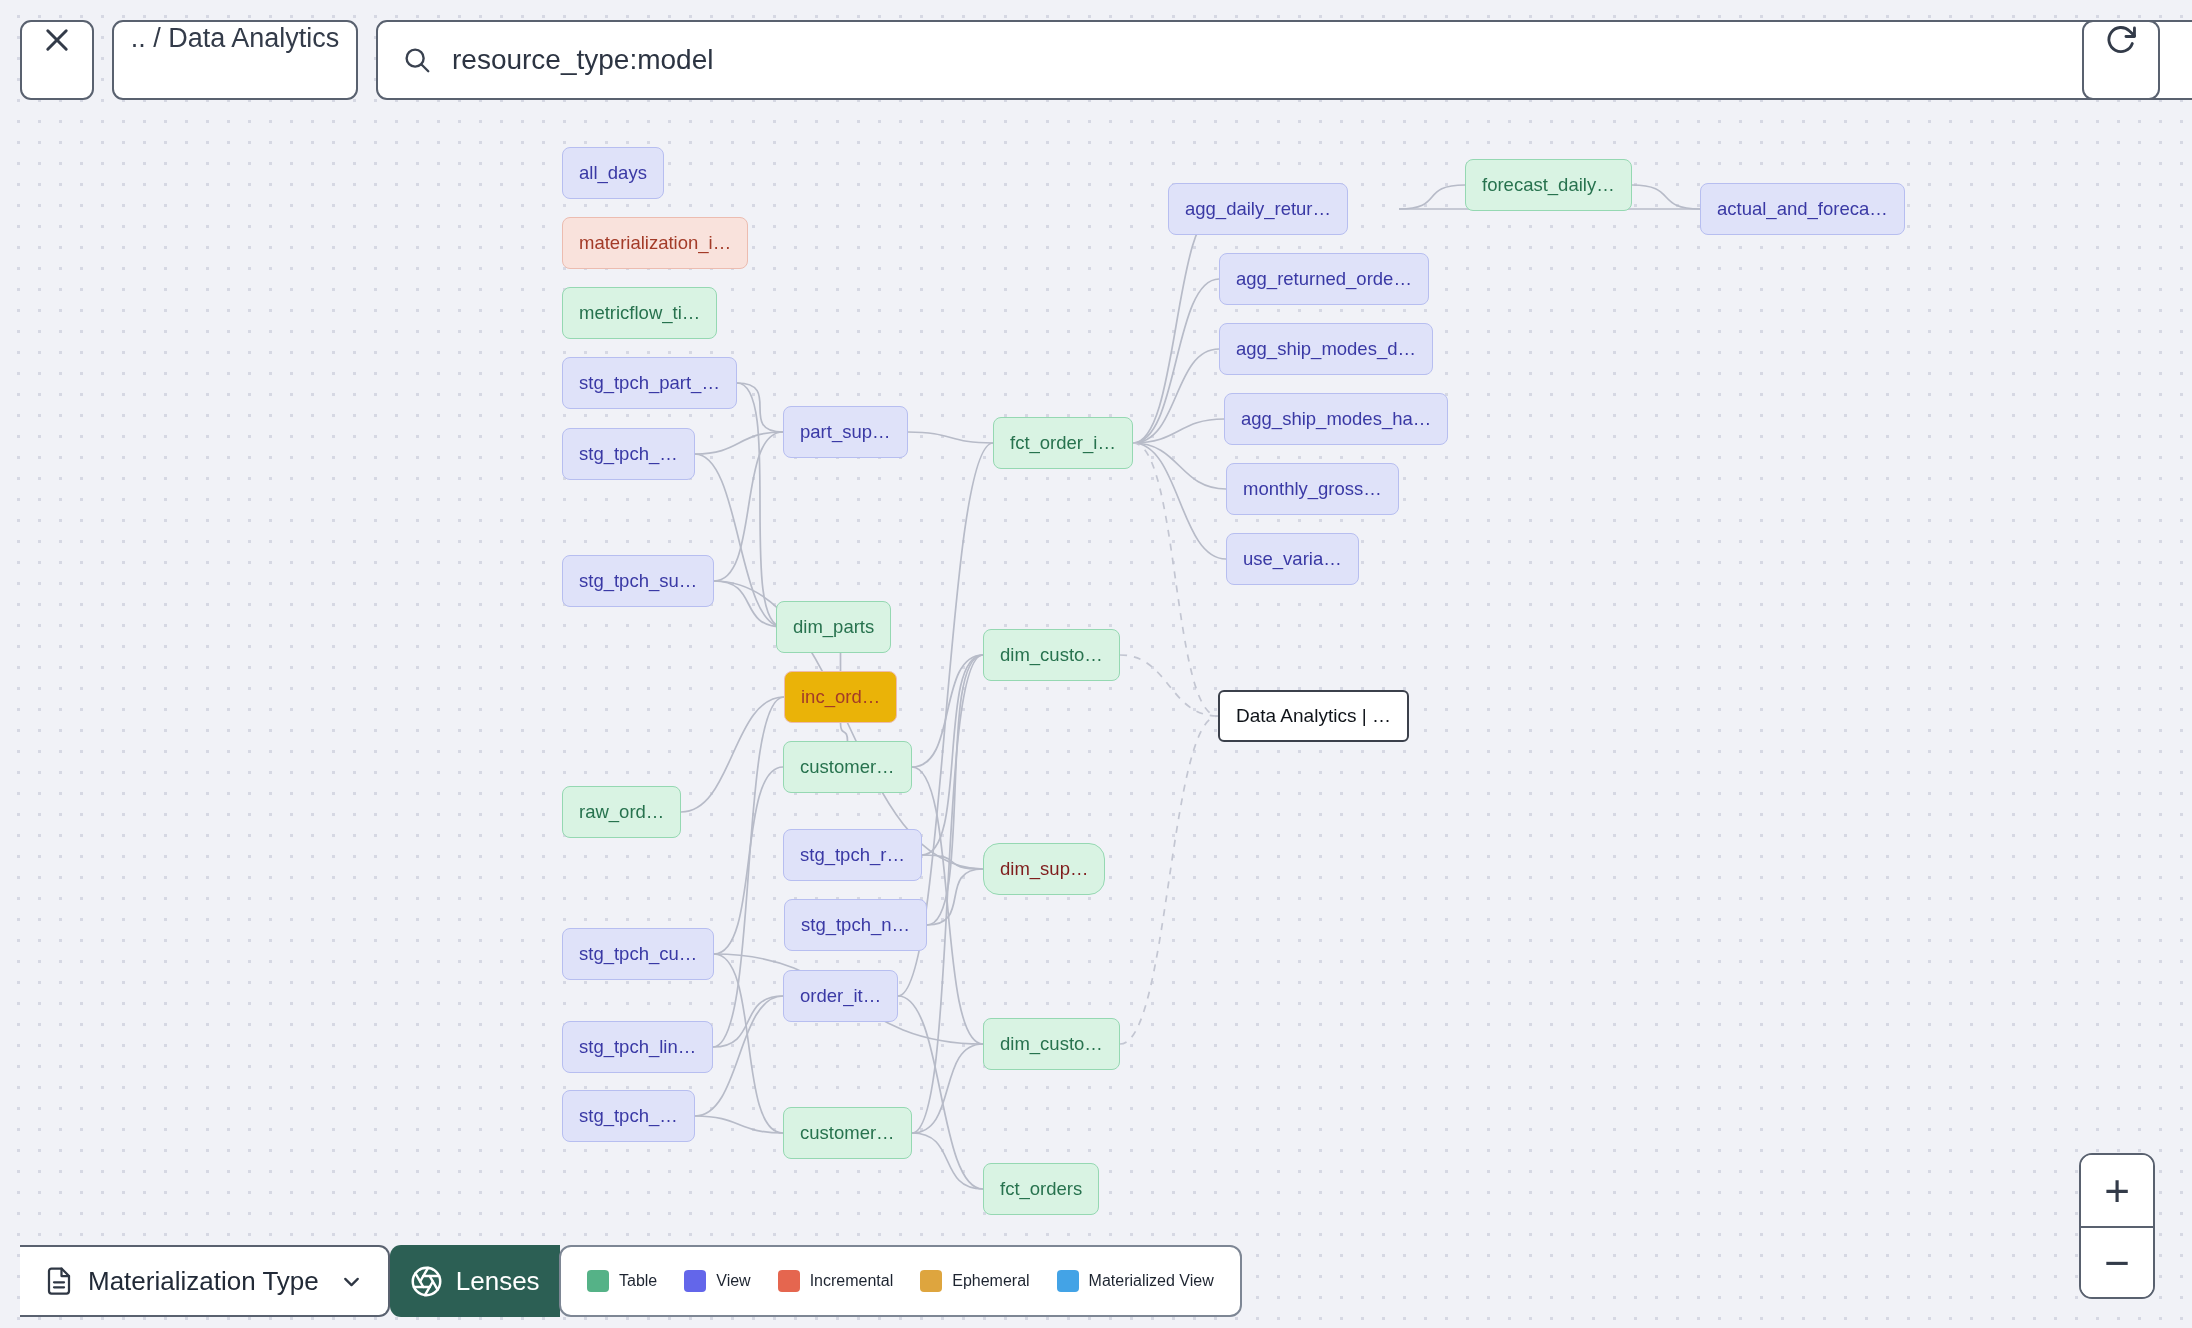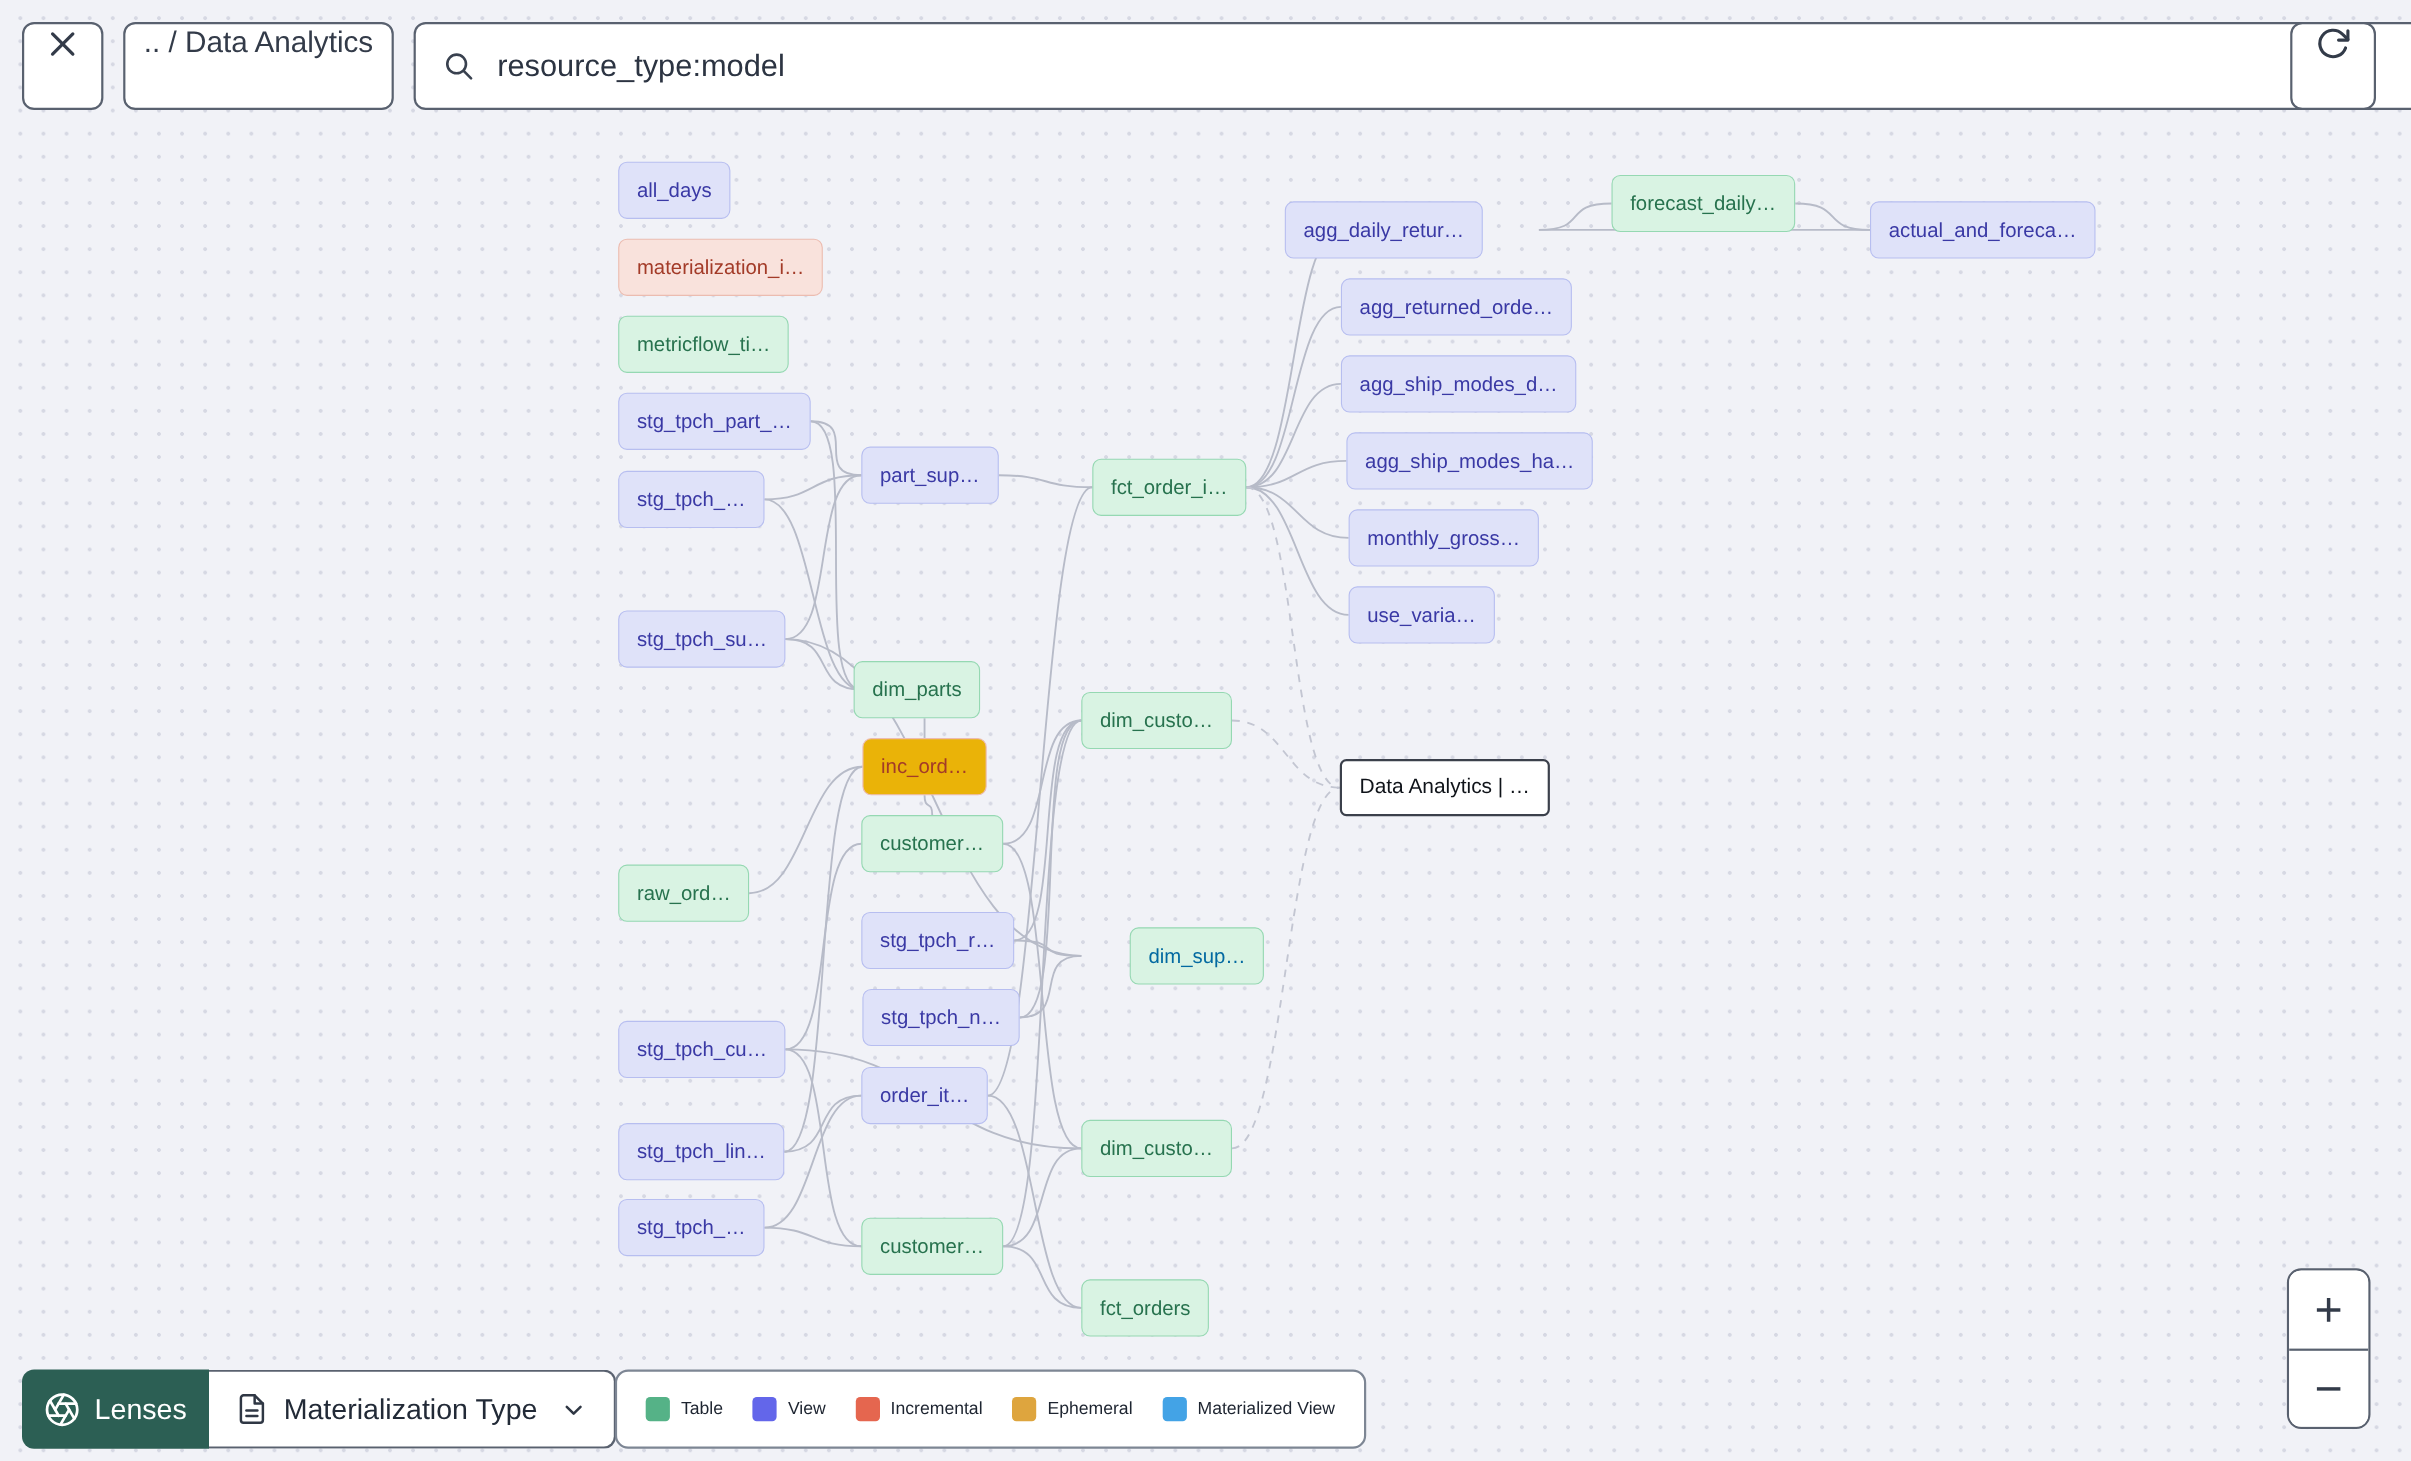--- a/index.html
+++ b/index.html
@@ -164,21 +164,21 @@
     <div class="node" id="node-raw_ord" style="left: 562px; top: 786px; background: rgb(217, 243, 227); border-color: rgb(149, 216, 178); color: rgb(39, 114, 78);">raw_ord…</div>
     <div class="node" id="node-stg_tpch_r" style="left: 783px; top: 829px; background: rgb(223, 226, 249); border-color: rgb(183, 190, 240); color: rgb(58, 57, 165);">stg_tpch_r…</div>
     <div class="node" id="node-stg_tpch_n" style="left: 784px; top: 899px; background: rgb(223, 226, 249); border-color: rgb(183, 190, 240); color: rgb(58, 57, 165);">stg_tpch_n…</div>
     <div class="node" id="node-stg_tpch_cu" style="left: 562px; top: 928px; background: rgb(223, 226, 249); border-color: rgb(183, 190, 240); color: rgb(58, 57, 165);">stg_tpch_cu…</div>
     <div class="node" id="node-order_it" style="left: 783px; top: 970px; background: rgb(223, 226, 249); border-color: rgb(183, 190, 240); color: rgb(58, 57, 165);">order_it…</div>
     <div class="node" id="node-stg_tpch_lin" style="left: 562px; top: 1021px; background: rgb(223, 226, 249); border-color: rgb(183, 190, 240); color: rgb(58, 57, 165);">stg_tpch_lin…</div>
     <div class="node" id="node-stg_tpch_b" style="left: 562px; top: 1090px; background: rgb(223, 226, 249); border-color: rgb(183, 190, 240); color: rgb(58, 57, 165);">stg_tpch_…</div>
     <div class="node" id="node-customer_l" style="left: 783px; top: 1107px; background: rgb(217, 243, 227); border-color: rgb(149, 216, 178); color: rgb(39, 114, 78);">customer…</div>
     <div class="node" id="node-fct_order_i" style="left: 993px; top: 417px; background: rgb(217, 243, 227); border-color: rgb(149, 216, 178); color: rgb(39, 114, 78);">fct_order_i…</div>
     <div class="node" id="node-dim_custo_u" style="left: 983px; top: 629px; background: rgb(217, 243, 227); border-color: rgb(149, 216, 178); color: rgb(39, 114, 78);">dim_custo…</div>
-    <div class="node" id="node-dim_sup" style="left: 1027px; top: 843px; background: rgb(217, 243, 227); border-color: rgb(149, 216, 178); color: #0369a1;">dim_sup…</div>
+    <div class="node" id="node-dim_sup" style="left: 983px; top: 843px; background: rgb(217, 243, 227); border-color: rgb(149, 216, 178); color: #7f1d1d; border-radius: 16px;">dim_sup…</div>
     <div class="node" id="node-dim_custo_l" style="left: 983px; top: 1018px; background: rgb(217, 243, 227); border-color: rgb(149, 216, 178); color: rgb(39, 114, 78);">dim_custo…</div>
     <div class="node" id="node-fct_orders" style="left: 983px; top: 1163px; background: rgb(217, 243, 227); border-color: rgb(149, 216, 178); color: rgb(39, 114, 78);">fct_orders</div>
     <div class="node exposure" id="node-data_analytics" style="left: 1218px; top: 690px; background: rgb(255, 255, 255); border-color: rgb(59, 64, 75); color: rgb(15, 19, 25);">Data Analytics | …</div>
     <div class="node" id="node-agg_daily" style="left: 1168px; top: 183px; background: rgb(223, 226, 249); border-color: rgb(183, 190, 240); color: rgb(58, 57, 165);">agg_daily_retur…</div>
     <div class="node" id="node-agg_returned" style="left: 1219px; top: 253px; background: rgb(223, 226, 249); border-color: rgb(183, 190, 240); color: rgb(58, 57, 165);">agg_returned_orde…</div>
     <div class="node" id="node-agg_ship_d" style="left: 1219px; top: 323px; background: rgb(223, 226, 249); border-color: rgb(183, 190, 240); color: rgb(58, 57, 165);">agg_ship_modes_d…</div>
     <div class="node" id="node-agg_ship_ha" style="left: 1224px; top: 393px; background: rgb(223, 226, 249); border-color: rgb(183, 190, 240); color: rgb(58, 57, 165);">agg_ship_modes_ha…</div>
     <div class="node" id="node-monthly_gross" style="left: 1226px; top: 463px; background: rgb(223, 226, 249); border-color: rgb(183, 190, 240); color: rgb(58, 57, 165);">monthly_gross…</div>
     <div class="node" id="node-use_varia" style="left: 1226px; top: 533px; background: rgb(223, 226, 249); border-color: rgb(183, 190, 240); color: rgb(58, 57, 165);">use_varia…</div>
     <div class="node" id="node-forecast_daily" style="left: 1465px; top: 159px; background: rgb(217, 243, 227); border-color: rgb(149, 216, 178); color: rgb(39, 114, 78);">forecast_daily…</div>
@@ -210,44 +210,44 @@
 </div>
 
 <button class="float-btn" id="refresh-btn">
   <svg class="icon" width="34" height="34" viewBox="0 0 24 24" fill="none" stroke="#333b49" stroke-width="2" stroke-linecap="round" stroke-linejoin="round">
     <polyline points="21.5 3.5 21.5 9.5 15.5 9.5"></polyline>
     <path d="M19.99 14.5a8.5 8.5 0 1 1-2-8.84L21.5 9"></path>
   </svg>
 </button>
 
 <div id="lens-group">
+  <div id="lens-selector">
+    <svg class="icon" width="30" height="30" viewBox="0 0 24 24" fill="none" stroke="#2f3744" stroke-width="1.8" stroke-linecap="round" stroke-linejoin="round">
+      <path d="M14 2H6a2 2 0 0 0-2 2v16a2 2 0 0 0 2 2h12a2 2 0 0 0 2-2V8z"></path>
+      <polyline points="14 2 14 8 20 8"></polyline>
+      <line x1="16" y1="13" x2="8" y2="13"></line>
+      <line x1="16" y1="17" x2="8" y2="17"></line>
+    </svg>
+    <span>Materialization Type</span>
+    <svg class="icon" width="25" height="25" viewBox="0 0 24 24" fill="none" stroke="#2f3744" stroke-width="2.2" stroke-linecap="round" stroke-linejoin="round" style="margin-left:6px">
+      <polyline points="6 9.5 12 15.5 18 9.5"></polyline>
+    </svg>
+  </div>
   <div id="lenses-btn">
     <svg class="icon" width="33" height="33" viewBox="0 0 24 24" fill="none" stroke="#ffffff" stroke-width="1.8" stroke-linecap="round" stroke-linejoin="round">
       <circle cx="12" cy="12" r="10"></circle>
       <line x1="14.31" y1="8" x2="20.05" y2="17.94"></line>
       <line x1="9.69" y1="8" x2="21.17" y2="8"></line>
       <line x1="7.38" y1="12" x2="13.12" y2="2.06"></line>
       <line x1="9.69" y1="16" x2="3.95" y2="6.06"></line>
       <line x1="14.31" y1="16" x2="2.83" y2="16"></line>
       <line x1="16.62" y1="12" x2="10.88" y2="21.94"></line>
     </svg>
     <span>Lenses</span>
   </div>
-  <div id="lens-selector">
-    <svg class="icon" width="30" height="30" viewBox="0 0 24 24" fill="none" stroke="#2f3744" stroke-width="1.8" stroke-linecap="round" stroke-linejoin="round">
-      <path d="M14 2H6a2 2 0 0 0-2 2v16a2 2 0 0 0 2 2h12a2 2 0 0 0 2-2V8z"></path>
-      <polyline points="14 2 14 8 20 8"></polyline>
-      <line x1="16" y1="13" x2="8" y2="13"></line>
-      <line x1="16" y1="17" x2="8" y2="17"></line>
-    </svg>
-    <span>Materialization Type</span>
-    <svg class="icon" width="25" height="25" viewBox="0 0 24 24" fill="none" stroke="#2f3744" stroke-width="2.2" stroke-linecap="round" stroke-linejoin="round" style="margin-left:6px">
-      <polyline points="6 9.5 12 15.5 18 9.5"></polyline>
-    </svg>
-  </div>
 </div>
 
 <div id="legend">
 
 <span class="legend-item">
       <span class="swatch" style="background: rgb(85, 178, 135);"></span>
       <span>Table</span>
     </span>
     <span class="legend-item">
       <span class="swatch" style="background: rgb(99, 102, 234);"></span>

